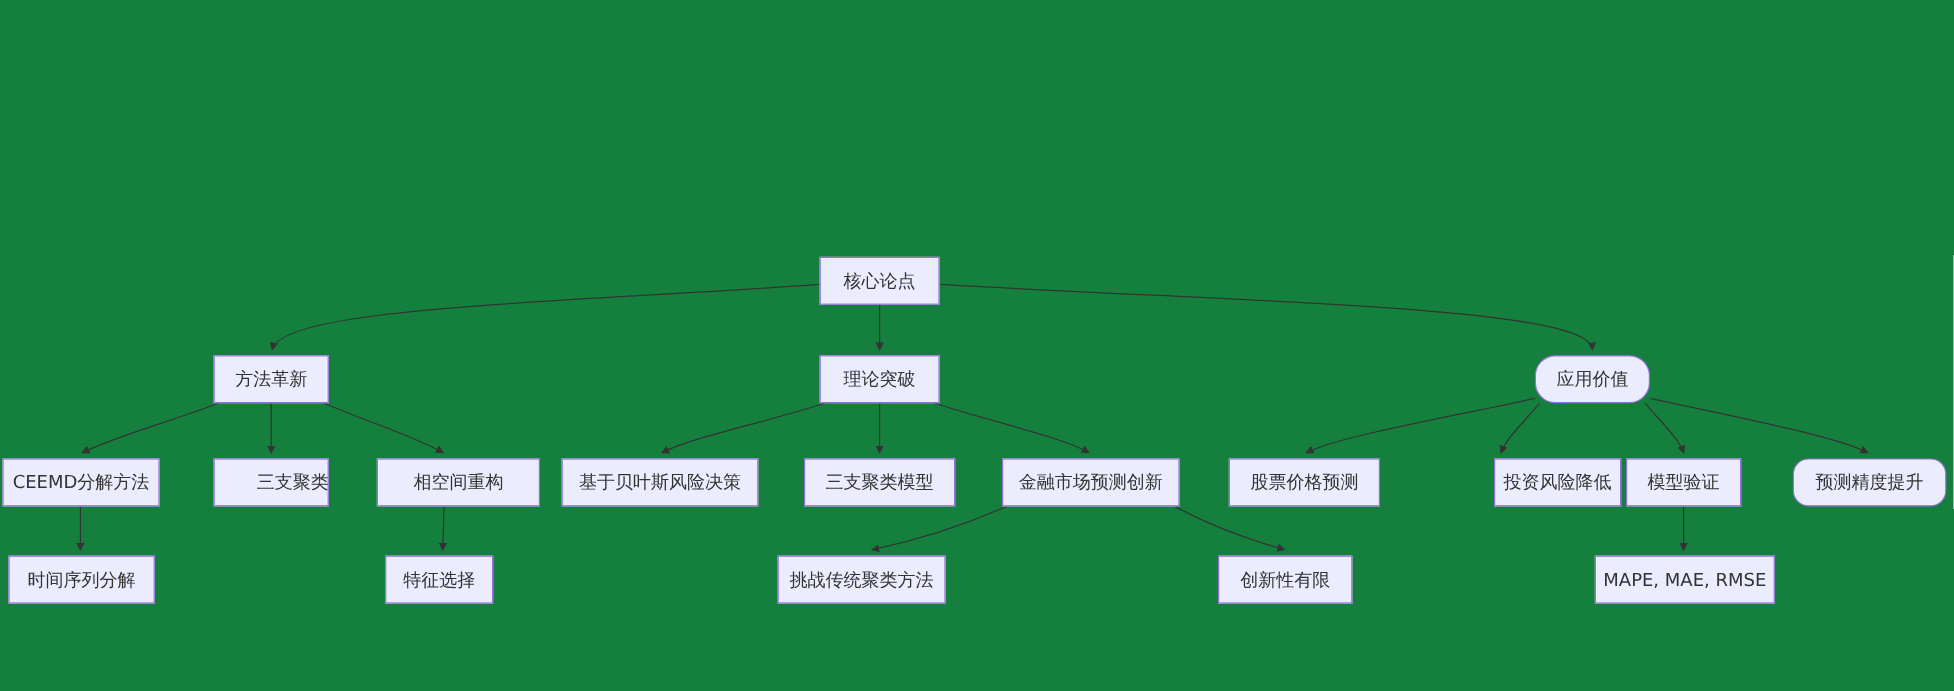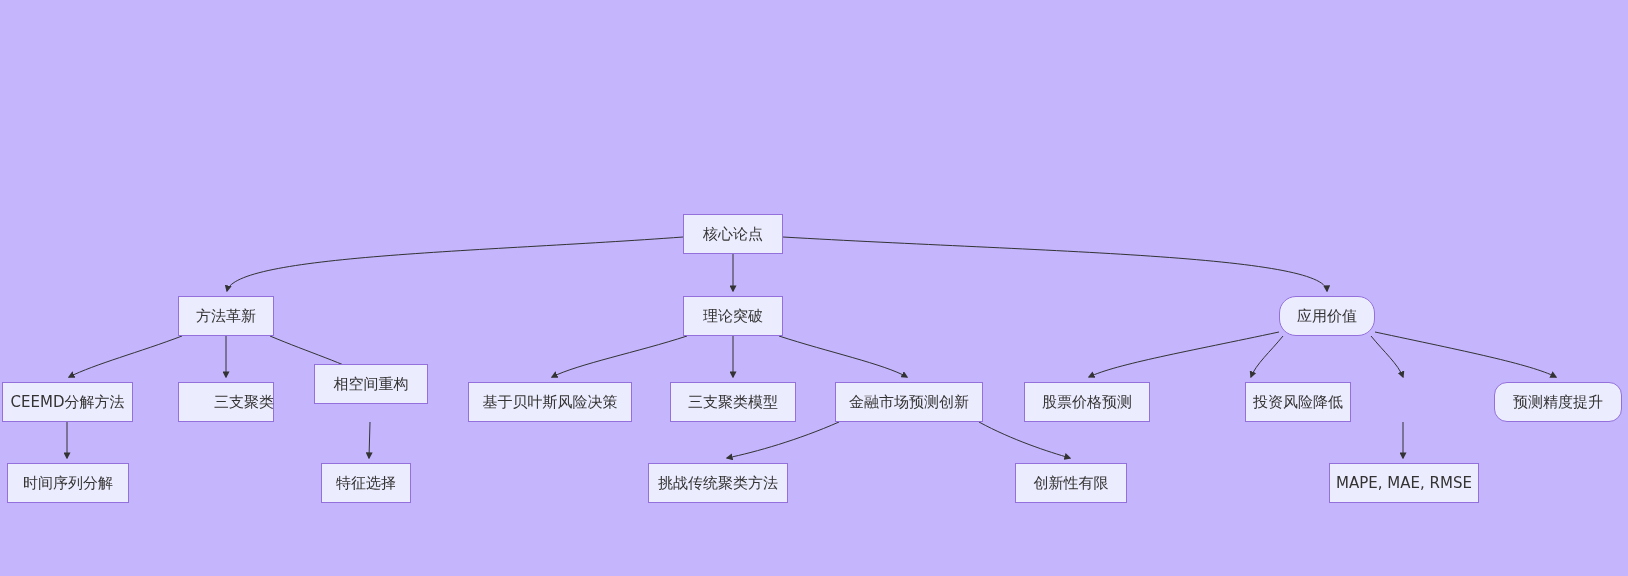--- a/index.html
+++ b/index.html
@@ -1,20 +1,20 @@
 <!DOCTYPE html>
 <html><head>
 <meta charset="utf-8">
 <style>
   html, body { margin: 0; padding: 0; background: #ffffff; }
   .canvas {
     position: relative;
     width: 1628px;
     height: 576px;
-    background: #c4b5fd;
+    background: #15803d;
     font-family: "DejaVu Sans", sans-serif;
     overflow: hidden;
   }
   svg.edges {
     position: absolute;
     left: 0; top: 0;
     width: 1628px; height: 576px;
   }
   svg.edges path.edge {
     fill: none;
@@ -68,26 +68,27 @@
   </svg>
 
   <div class="node" style="left:683px; top:214px; width:100px;">核心论点</div>
 
   <div class="node" style="left:178px; top:296px; width:96px;">方法革新</div>
   <div class="node" style="left:683px; top:296px; width:100px;text-align:center;">理论突破</div>
   <div class="node" style="left:1279px; top:296px; width:96px;border-radius:17px;">应用价值</div>
 
   <div class="node" style="left:2px; top:382px; width:131px;">CEEMD分解方法</div>
   <div class="node" style="left:178px; top:382px; width:96px;padding-left:36px;">三支聚类</div>
-  <div class="node" style="left:314px; top:364px; width:114px;font-family:Liberation Mono, monospace;">相空间重构</div>
+  <div class="node" style="left:314px; top:382px; width:136px;font-family:Liberation Mono, monospace;">相空间重构</div>
   <div class="node" style="left:468px; top:382px; width:164px;">基于贝叶斯风险决策</div>
   <div class="node" style="left:670px; top:382px; width:126px;">三支聚类模型</div>
   <div class="node" style="left:835px; top:382px; width:148px;">金融市场预测创新</div>
   <div class="node" style="left:1024px; top:382px; width:126px;">股票价格预测</div>
   <div class="node" style="left:1245px; top:382px; width:106px;">投资风险降低</div>
+  <div class="node" style="left:1355px; top:382px; width:96px;">模型验证</div>
   <div class="node" style="left:1494px; top:382px; width:128px;border-radius:13px;">预测精度提升</div>
 
   <div class="node" style="left:7px; top:463px; width:122px;">时间序列分解</div>
   <div class="node" style="left:321px; top:463px; width:90px;">特征选择</div>
   <div class="node" style="left:648px; top:463px; width:140px;">挑战传统聚类方法</div>
   <div class="node" style="left:1015px; top:463px; width:112px;">创新性有限</div>
   <div class="node" style="left:1329px; top:463px; width:150px;">MAPE, MAE, RMSE</div>
 
 </div>
 

